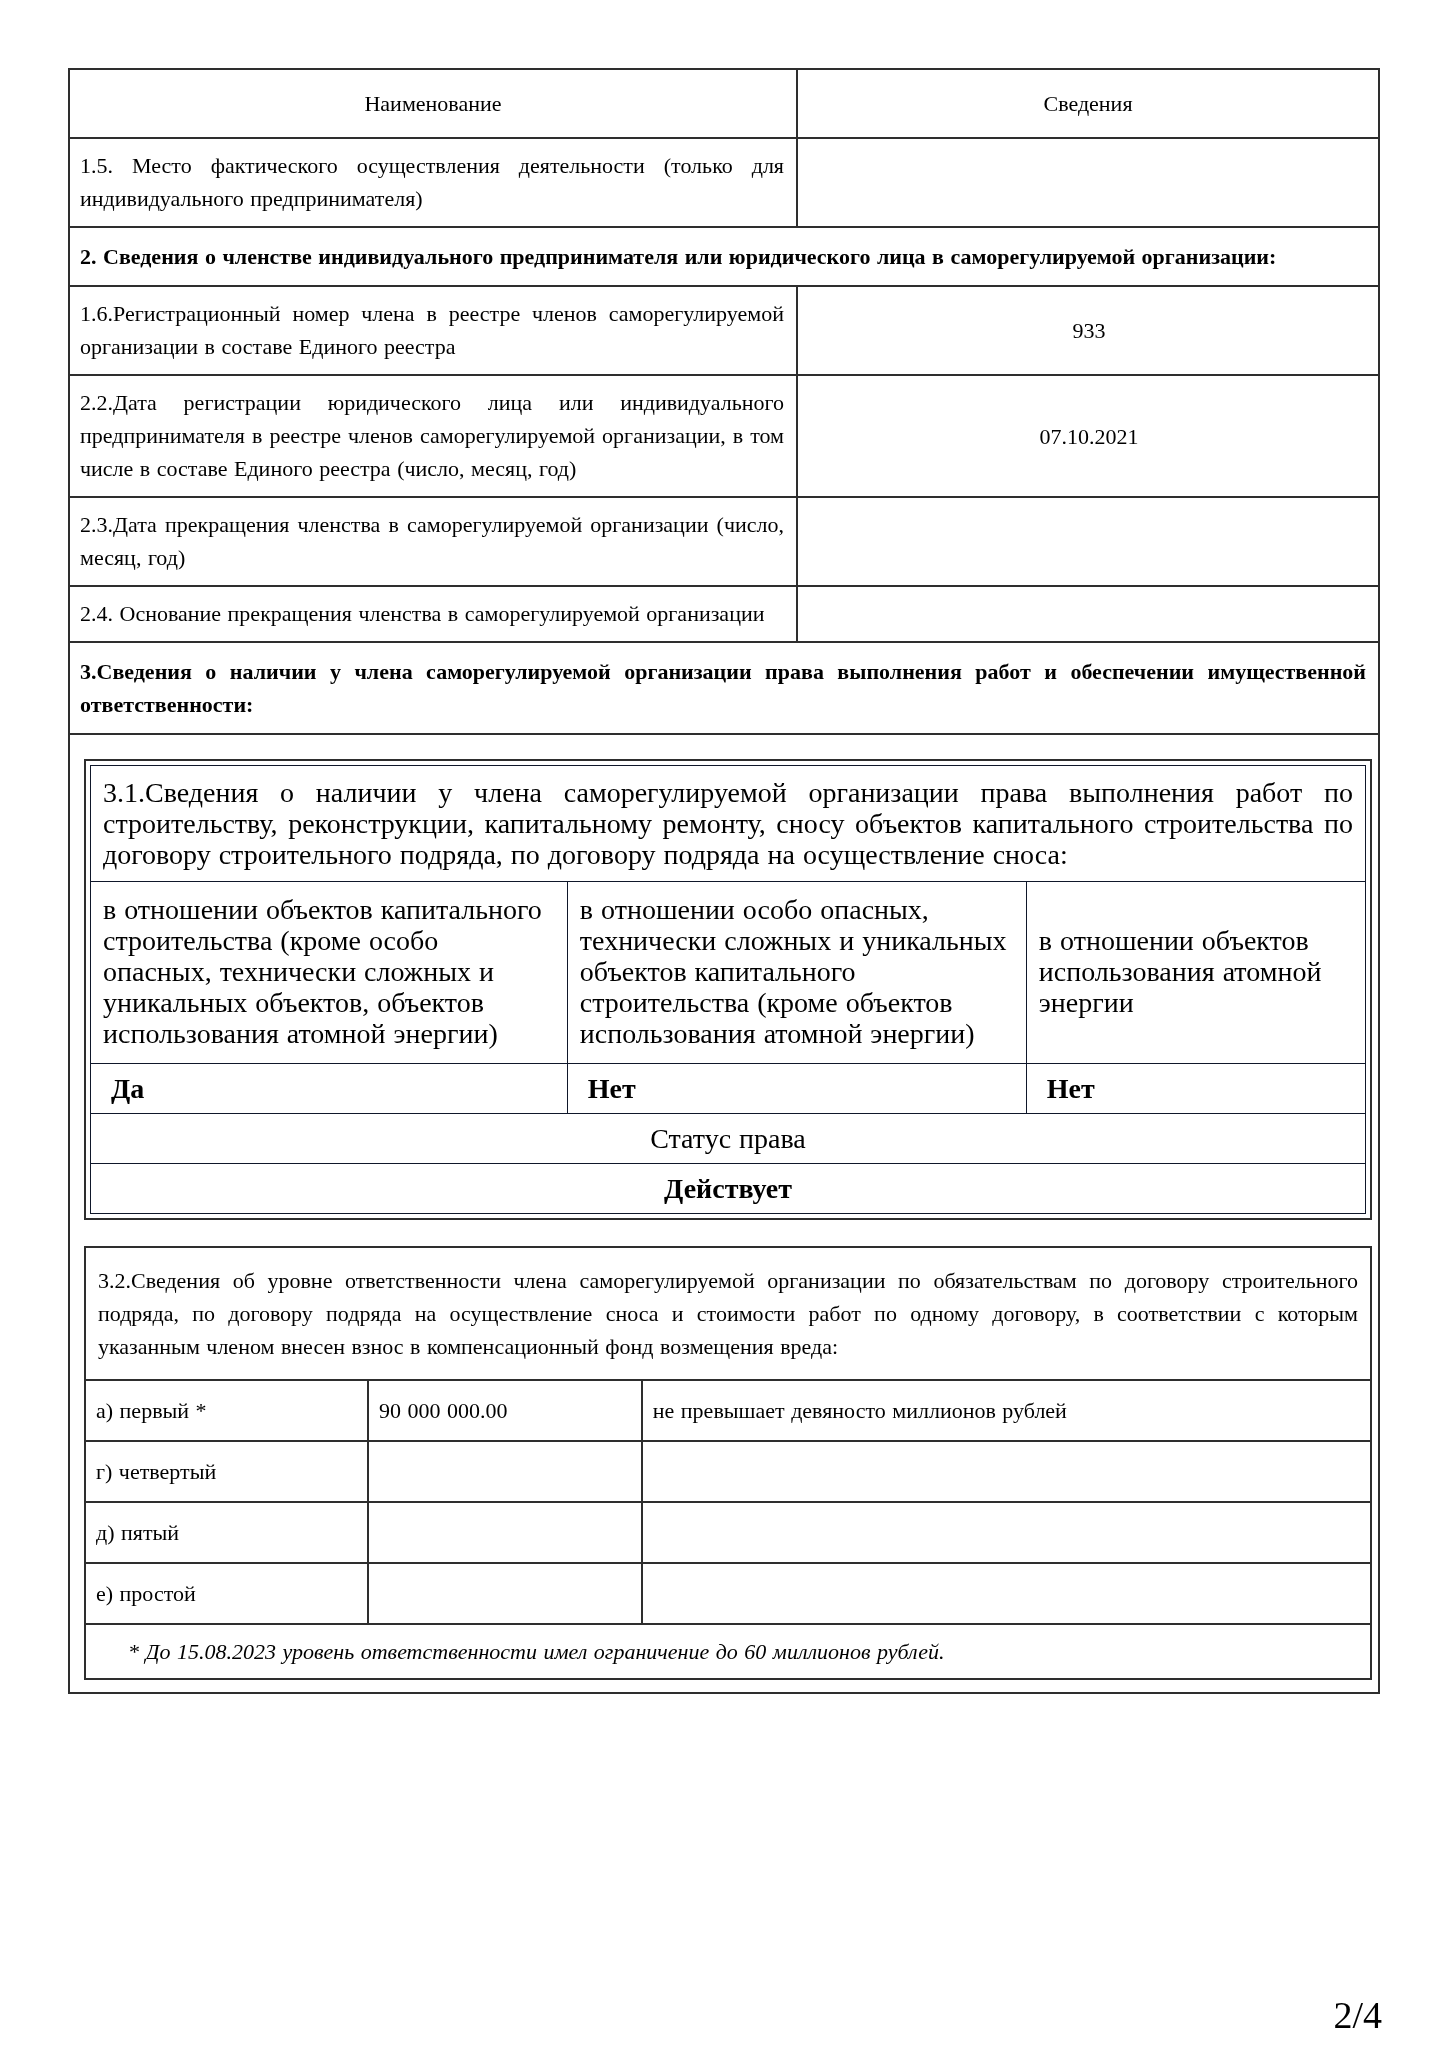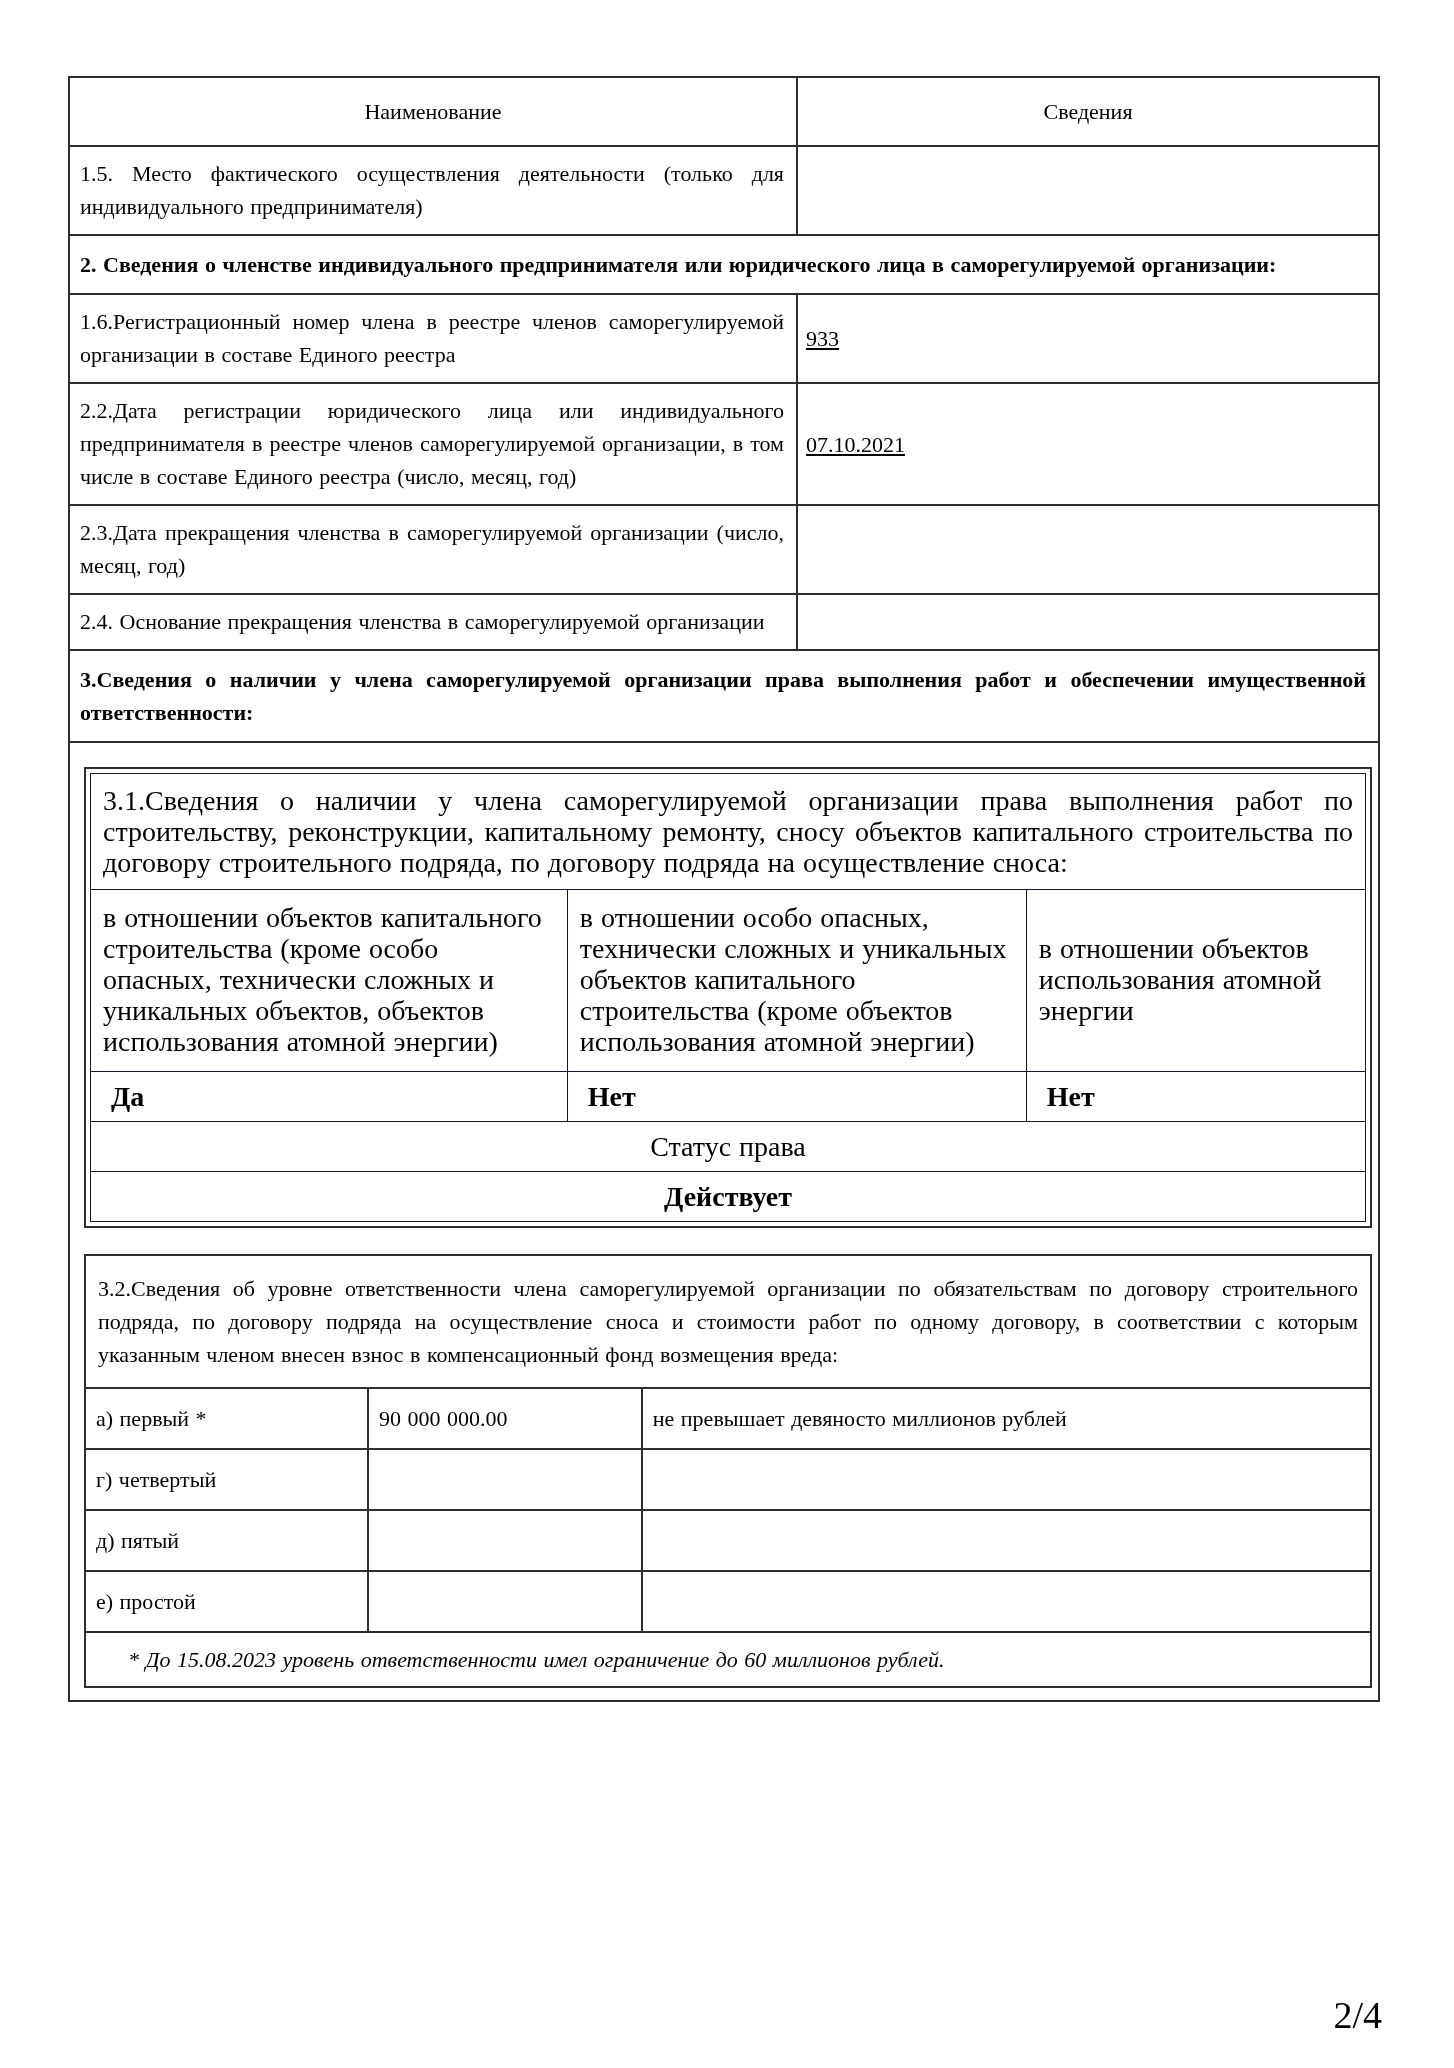--- a/index.html
+++ b/index.html
@@ -5,21 +5,21 @@
   html,body{margin:0;padding:0;background:#fff;}
   .page{
     position:relative;
     width:1454px;height:2068px;
     background:#ffffff;
     font-family:"Liberation Serif", serif;
     color:#000;
     overflow:hidden;
   }
   .doc-table{
-    position:absolute;left:68px;top:76px;
+    position:absolute;left:68px;top:68px;
     width:1310px;
     border-collapse:collapse;
     table-layout:fixed;
   }
   .doc-table td{
     border:2px solid #2e2e2e;
     font-size:22px;
     line-height:33px;
     vertical-align:top;
     word-spacing:1px;
@@ -29,22 +29,21 @@
     padding:17px 6px;
     font-weight:normal;
   }
   td.lbl{
     padding:10px 12px 11px 10px;
     text-align:justify;
   }
   td.val{
     padding:6px 6px 6px 8px;
     vertical-align:middle;
-    text-align:left;
-    text-decoration:underline;
+    text-align:center;
   }
   td.section{
     font-weight:bold;
     padding:12px 12px 12px 10px;
     text-align:justify;
     border-radius:25px;
   }
   td.bigcell{
     padding:24px 6px 12px 14px;
   }

